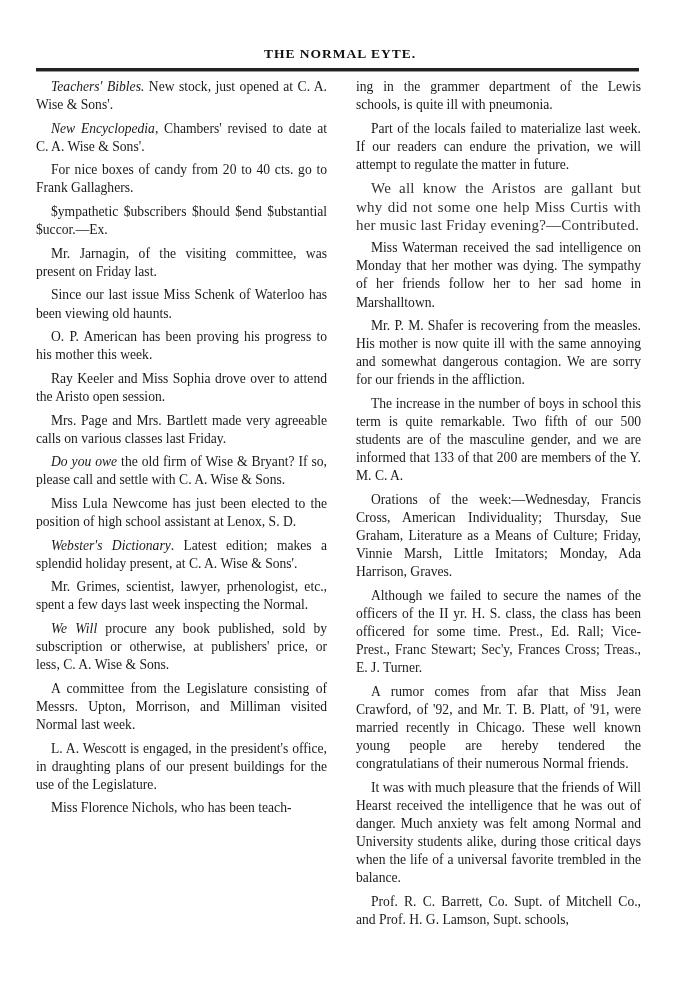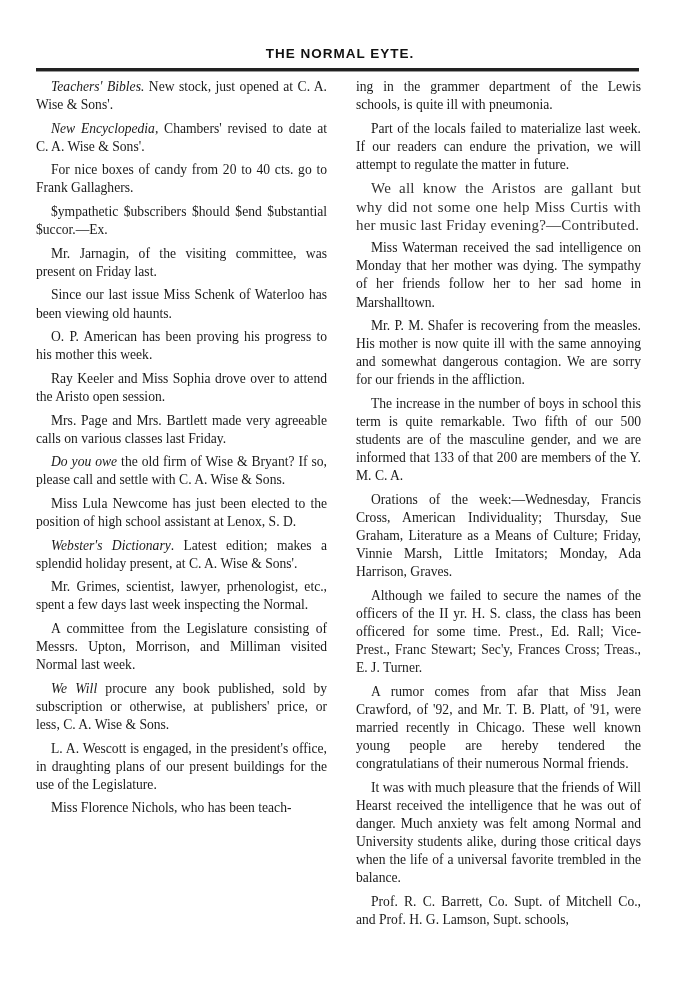--- a/index.html
+++ b/index.html
@@ -1,19 +1,19 @@
 <!DOCTYPE html>
 <html><head>
 <meta charset="utf-8">
 <style>
   html, body { margin: 0; padding: 0; background: #ffffff; }
   body { width: 680px; height: 1000px; position: relative; overflow: hidden;
          font-family: "Liberation Serif", "DejaVu Serif", serif; color: #1a1a1a; }
   .masthead { position: absolute; top: 46px; left: 0; width: 680px; text-align: center;
-              font-family: Liberation Sans, sans-serif; font-weight: bold; font-size: 13.5px;
+              font-family: Liberation Serif, serif; font-weight: bold; font-size: 13.5px;
               letter-spacing: 1px; color: #111; }
   .rule { position: absolute; top: 68px; left: 36px; width: 603px; height: 3px;
           background: #222; border-bottom: 1px solid #999; }
   .col { position: absolute; top: 78px; font-size: 13.6px; line-height: 18.1px;
          text-align: justify; }
   .col.left { left: 36px; width: 291px; }
   .col.right { left: 356px; width: 285px; }
   .para { margin: 0 0 5.5px 0; text-indent: 15px; }
   .para.cont { text-indent: 0; }
   .para.small { font-size: 15px; color: #333; letter-spacing: 0.2px; }
@@ -32,22 +32,22 @@
   <p class="para"><span>$ympathetic $ubscribers $hould $end $ubstantial $uccor.—Ex.</span></p>
   <p class="para"><span>Mr. Jarnagin, of the visiting committee, was present on Friday last.</span></p>
   <p class="para"><span>Since our last issue Miss Schenk of Waterloo has been viewing old haunts.</span></p>
   <p class="para"><span>O. P. American has been proving his progress to his mother this week.</span></p>
   <p class="para"><span>Ray Keeler and Miss Sophia drove over to attend the Aristo open session.</span></p>
   <p class="para"><span>Mrs. Page and Mrs. Bartlett made very agreeable calls on various classes last Friday.</span></p>
   <p class="para"><em>Do you owe</em><span> the old firm of Wise &amp; Bryant? If so, please call and settle with C. A. Wise &amp; Sons.</span></p>
   <p class="para"><span>Miss Lula Newcome has just been elected to the position of high school assistant at Lenox, S. D.</span></p>
   <p class="para"><em>Webster's Dictionary</em><span>. Latest edition; makes a splendid holiday present, at C. A. Wise &amp; Sons'.</span></p>
   <p class="para"><span>Mr. Grimes, scientist, lawyer, prhenologist, etc., spent a few days last week inspecting the Normal.</span></p>
+  <p class="para"><em>We Will</em><span> procure any book published, sold by subscription or otherwise, at publishers' price, or less, C. A. Wise &amp; Sons.</span></p>
   <p class="para"><span>A committee from the Legislature consisting of Messrs. Upton, Morrison, and Milliman visited Normal last week.</span></p>
-  <p class="para"><em>We Will</em><span> procure any book published, sold by subscription or otherwise, at publishers' price, or less, C. A. Wise &amp; Sons.</span></p>
   <p class="para"><span>L. A. Wescott is engaged, in the president's office, in draughting plans of our present buildings for the use of the Legislature.</span></p>
   <p class="para"><span>Miss Florence Nichols, who has been teach-</span></p>
 </div>
 
 <div class="col right">
   <p class="para cont">ing in the grammer department of the Lewis schools, is quite ill with pneumonia.</p>
   <p class="para">Part of the locals failed to materialize last week. If our readers can endure the privation, we will attempt to regulate the matter in future.</p>
   <p class="para small">We all know the Aristos are gallant but why did not some one help Miss Curtis with her music last Friday evening?—Contributed.</p>
   <p class="para">Miss Waterman received the sad intelligence on Monday that her mother was dying. The sympathy of her friends follow her to her sad home in Marshalltown.</p>
   <p class="para">Mr. P. M. Shafer is recovering from the measles. His mother is now quite ill with the same annoying and somewhat dangerous contagion. We are sorry for our friends in the affliction.</p>

